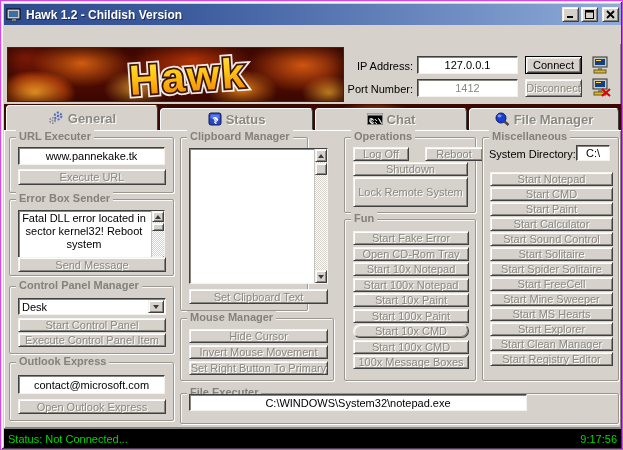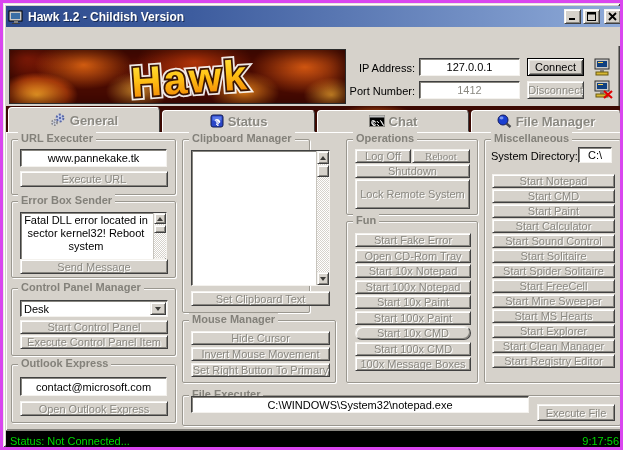--- a/index.html
+++ b/index.html
@@ -3,21 +3,21 @@
 <meta charset="utf-8">
 <style>
   html,body{margin:0;padding:0;background:#555;}
   *{box-sizing:border-box;}
   .win{
     position:relative;width:623px;height:450px;margin:0 auto;
     background:#D6D2CB;
     font-family:"Liberation Sans",sans-serif;font-size:11px;color:#000;
     box-shadow:inset 1px 1px 0 #e9e7e2,inset -1px -1px 0 #404040,
                inset 2px 2px 0 #ffffff,inset -2px -2px 0 #87857f;
-    border:3px solid #d946ef;
+    border:1px solid #d946ef;
     overflow:hidden;
   }
   
   .titlebar{position:absolute;left:3px;top:3px;width:617px;height:21px;
     background:linear-gradient(90deg,#2d4a8c 0%,#3d5c9e 30%,#8fabd9 100%);
     display:flex;align-items:center;padding:0 2px;}
   .title-text{color:#fff;font-weight:bold;font-size:12px;margin-left:4px;flex:1;
     text-shadow:1px 1px 0 #1a2a50;white-space:nowrap;overflow:hidden;}
   .winbtn{width:17px;height:15px;background:#D6D2CB;margin-left:2px;
     border:1px solid;border-color:#f4f2ee #404040 #404040 #f4f2ee;
@@ -298,21 +298,21 @@
       <div class="btncol" style="left:8px;top:10px;width:139px;gap:2px;--h:14px;">
           <button class="btn flow mouse-btn" style="height: 14px; flex: 0 0 14px;">Hide Cursor</button>
           <button class="btn flow mouse-btn" style="height: 14px; flex: 0 0 14px;">Invert Mouse Movement</button>
           <button class="btn flow mouse-btn" style="height: 14px; flex: 0 0 14px;">Set Right Button To Primary</button>
         </div>
     </div>
 
     <div class="group" style="left:340px;top:7px;width:132px;height:76px;">
       <span class="gtitle">Operations</span>
       <button class="btn" style="left:8px;top:9px;width:56px;height:14px;">Log Off</button>
-      <button class="btn" style="left:65px;top:9px;width:58px;height:14px;font-family:Liberation Serif, serif;">Reboot</button>
+      <button class="btn" style="left:80px;top:9px;width:58px;height:14px;">Reboot</button>
       <button class="btn" style="left:8px;top:24px;width:115px;height:14px;">Shutdown</button>
       <button class="btn" style="left:8px;top:39px;width:115px;height:30px;">Lock Remote System</button>
     </div>
 
     <div class="group" style="left:340px;top:89px;width:132px;height:162px;">
       <span class="gtitle">Fun</span>
       <div class="btncol" style="left:8px;top:11px;width:116px;gap:1.5px;">
           <button class="btn flow fun-btn" style="height: 14px; flex: 0 0 14px;">Start Fake Error</button>
           <button class="btn flow fun-btn" style="height: 14px; flex: 0 0 14px;">Open CD-Rom Tray</button>
           <button class="btn flow fun-btn" style="height: 14px; flex: 0 0 14px;">Start 10x Notepad</button>
@@ -342,21 +342,20 @@
           <button class="btn flow misc-btn" style="height: 14px; flex: 0 0 14px;">Start MS Hearts</button>
           <button class="btn flow misc-btn" style="height: 14px; flex: 0 0 14px;">Start Explorer</button>
           <button class="btn flow misc-btn" style="height: 14px; flex: 0 0 14px;">Start Clean Manager</button>
           <button class="btn flow misc-btn" style="height: 14px; flex: 0 0 14px;">Start Registry Editor</button>
         </div>
     </div>
 
     <div class="group" style="left:176px;top:263px;width:439px;height:31px;">
       <span class="gtitle">File Executer</span>
       <input class="field" style="left: 8px; top: 0; width: 338px; height: 17px;" value="C:\WINDOWS\System32\notepad.exe">
-      <button class="btn" style="left:354px;top:8px;width:78px;height:17px;">Execute File</button>
     </div>
 
   </div>
 
   <div class="statusbar">
     <span>Status: Not Connected...</span>
     <span>9:17:56</span>
   </div>
 
 </div>

